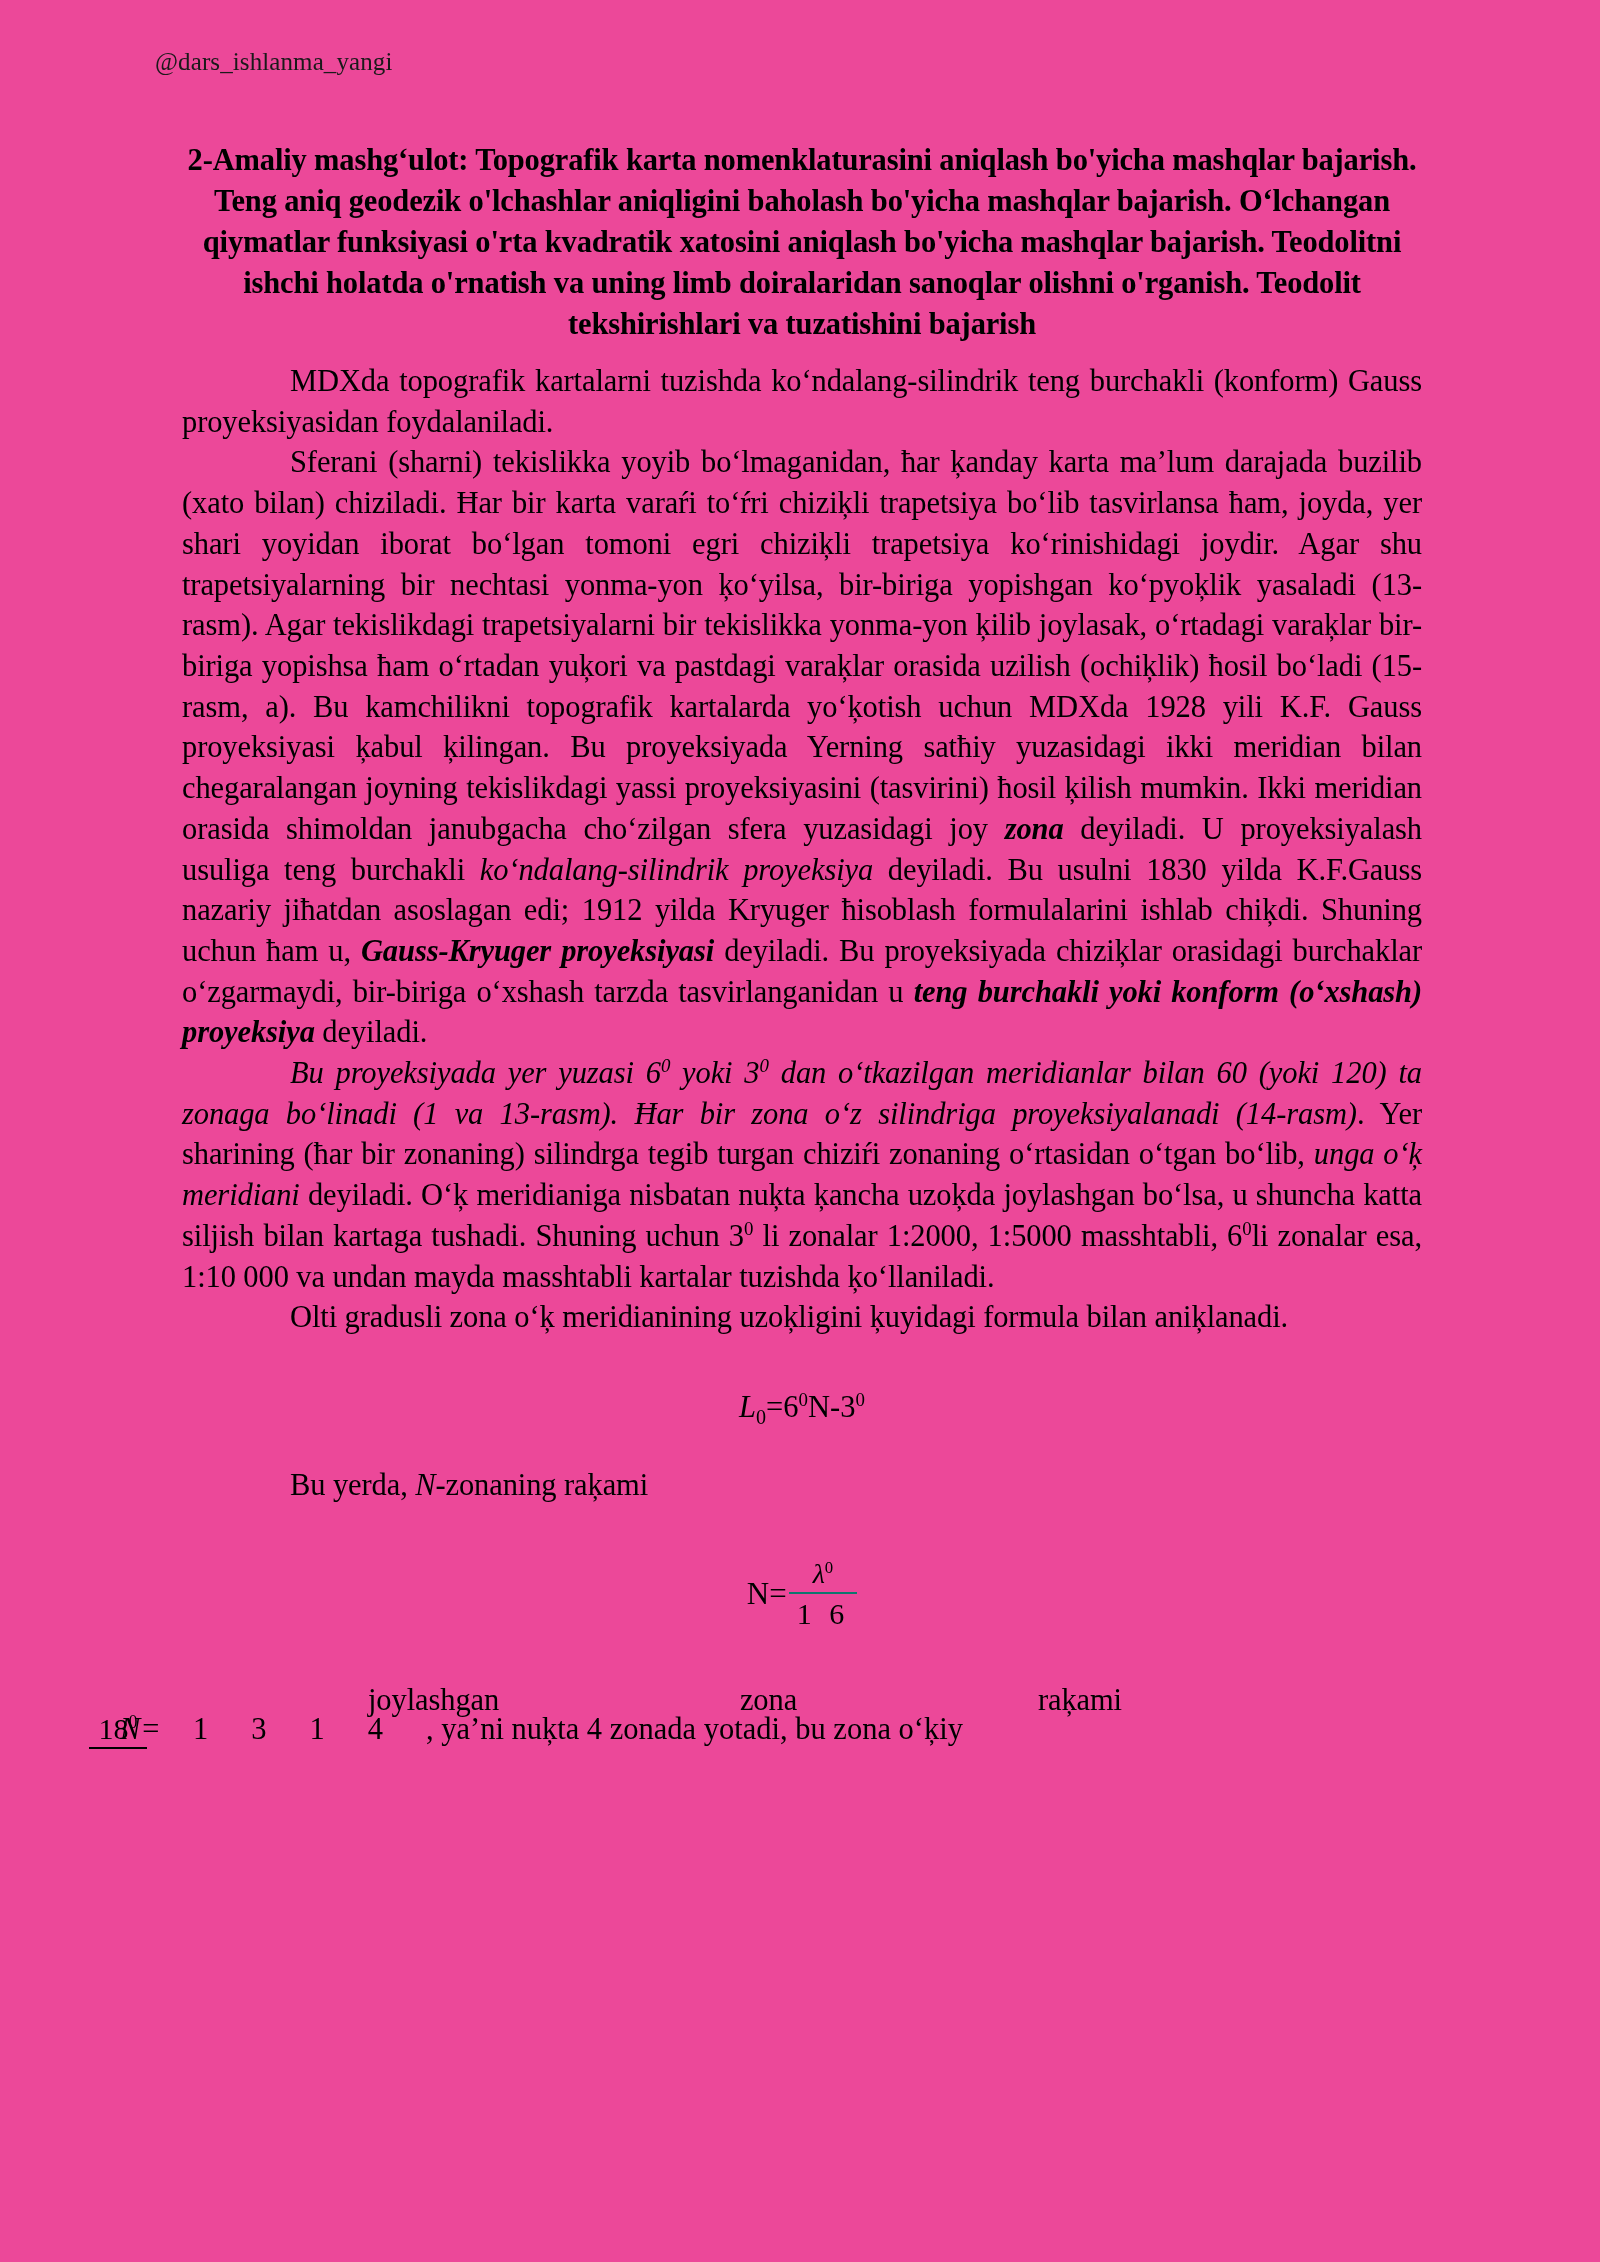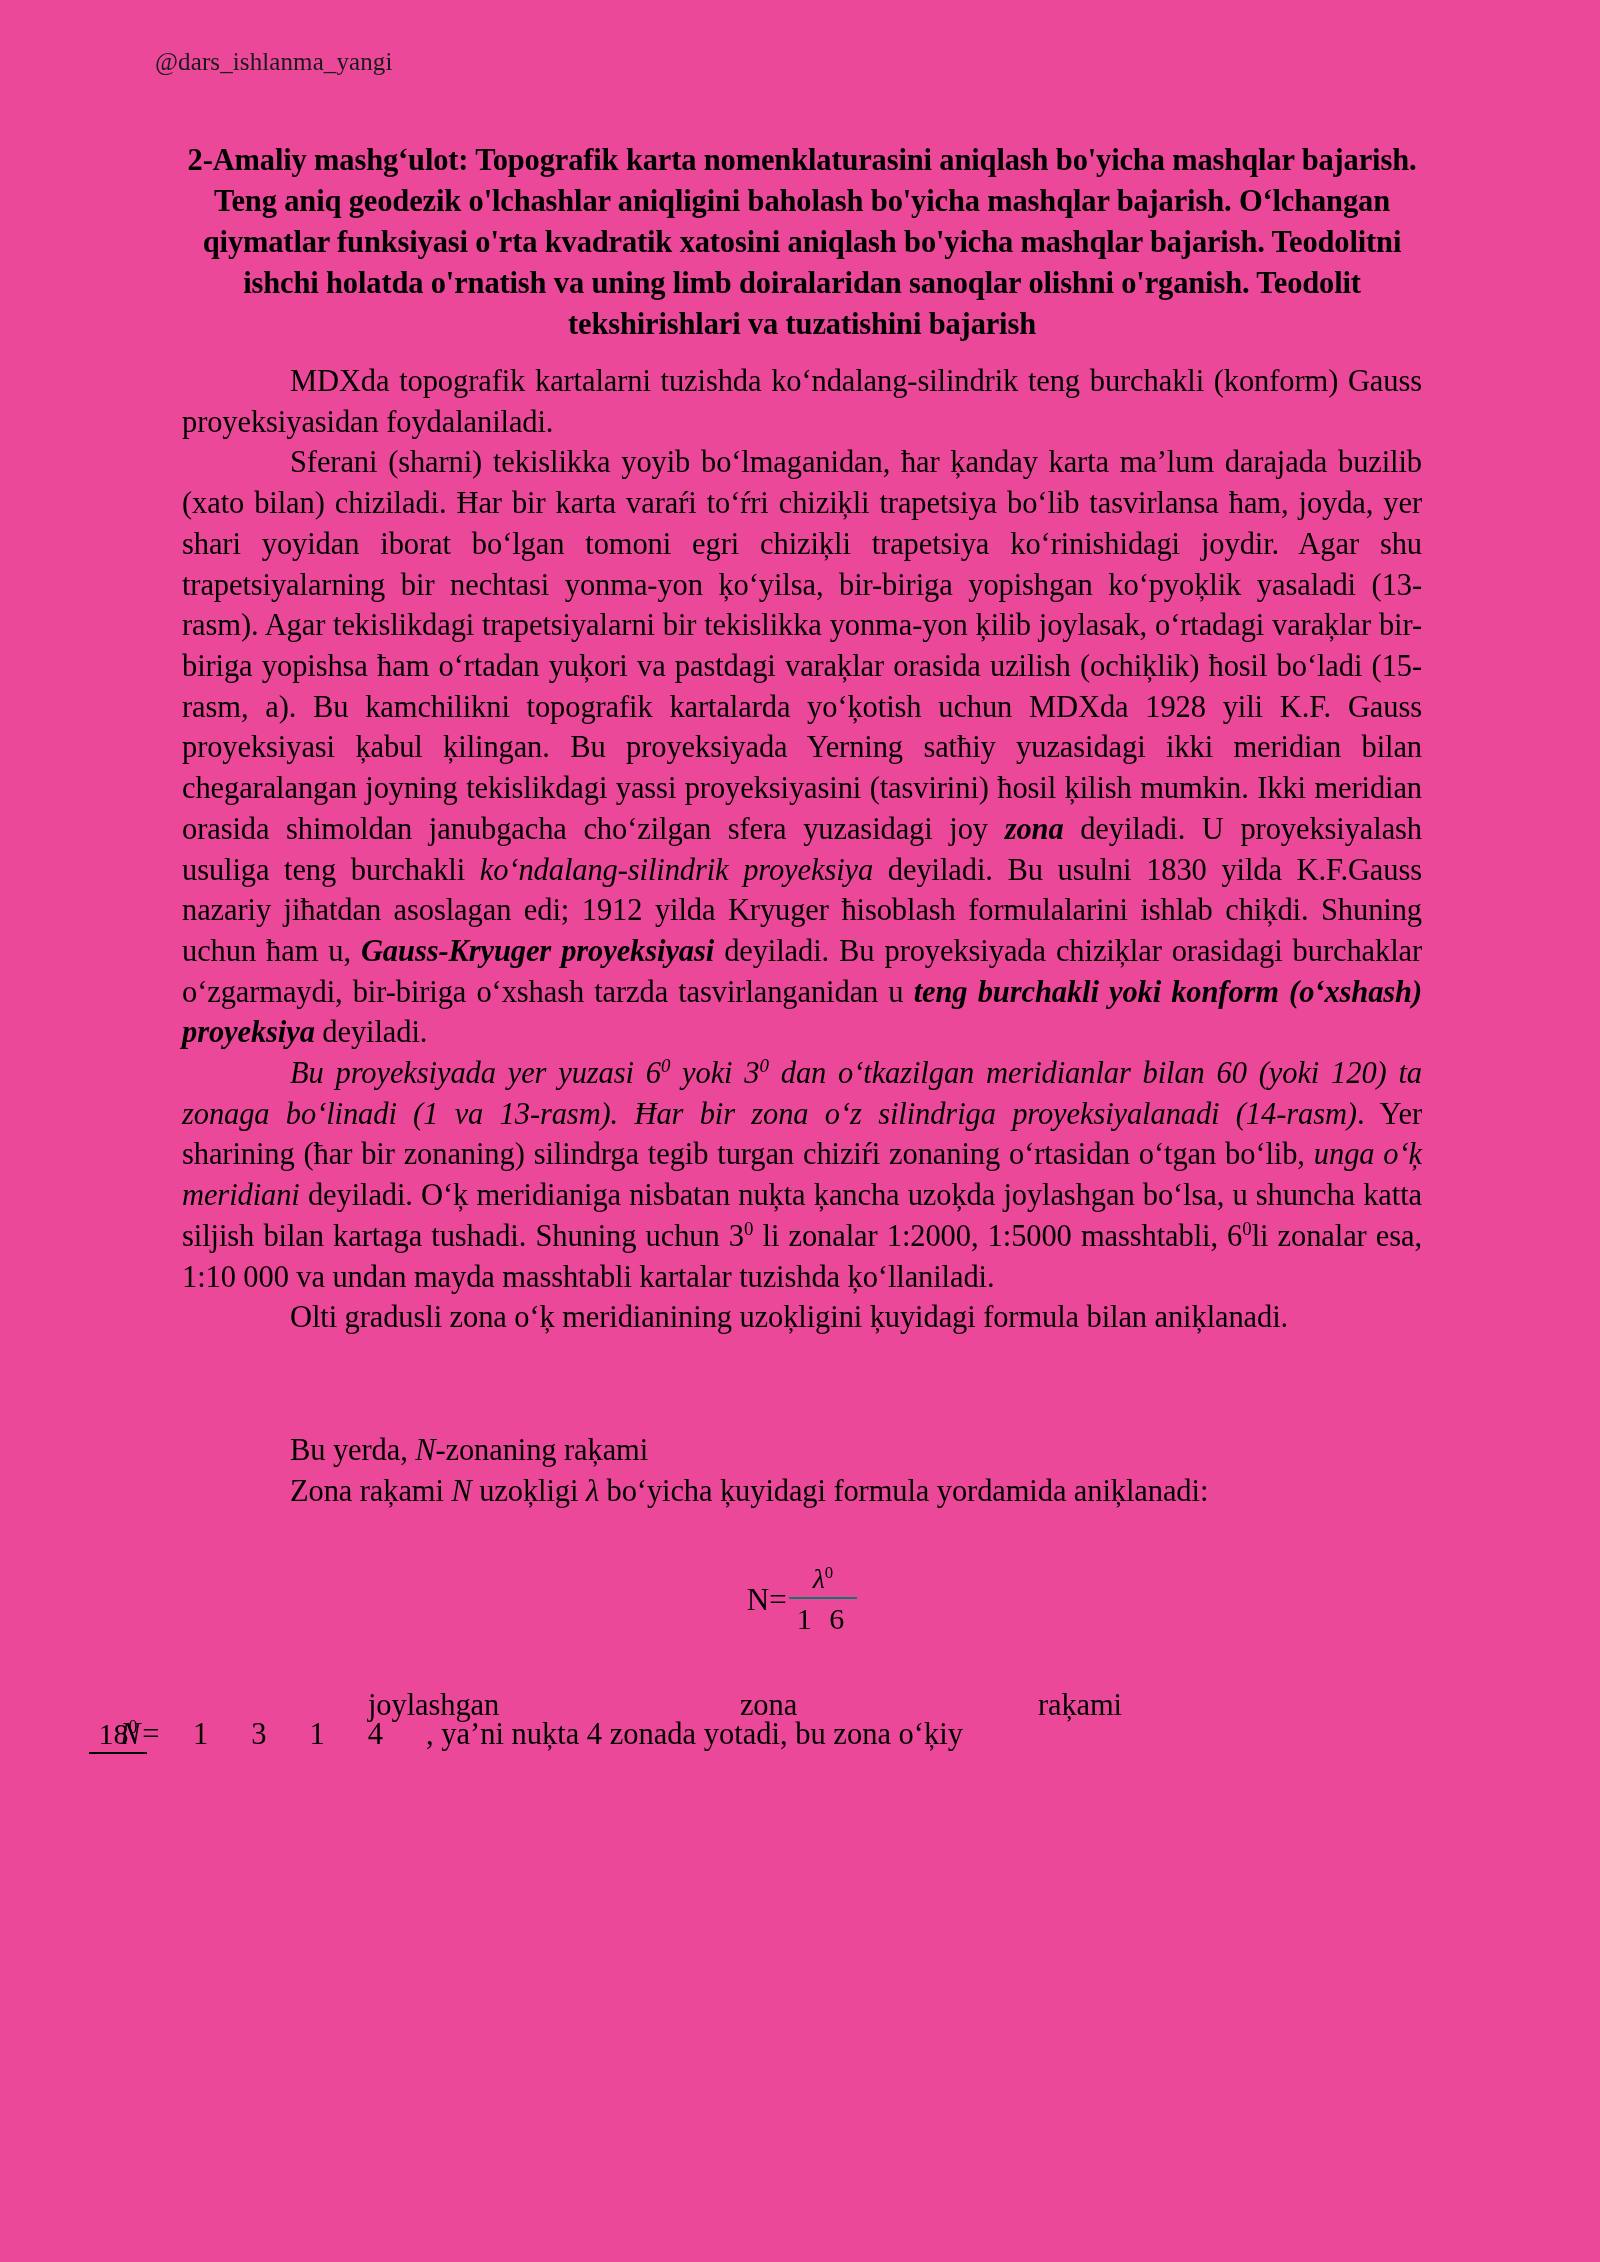--- a/index.html
+++ b/index.html
@@ -184,26 +184,26 @@
     <p class="body">MDXda topografik kartalarni tuzishda ko‘ndalang-silindrik teng burchakli (konform) Gauss proyeksiyasidan foydalaniladi.</p>
 
     <p class="body"><span>Sferani (sharni) tekislikka yoyib bo‘lmaganidan, ħar ķanday karta ma’lum darajada buzilib (xato bilan) chiziladi. Ħar bir karta varaŕi to‘ŕri chiziķli trapetsiya bo‘lib tasvirlansa ħam, joyda, yer shari yoyidan iborat bo‘lgan tomoni egri chiziķli trapetsiya ko‘rinishidagi joydir. Agar shu trapetsiyalarning bir nechtasi yonma-yon ķo‘yilsa, bir-biriga yopishgan ko‘pyoķlik yasaladi (13-rasm). Agar tekislikdagi trapetsiyalarni bir tekislikka yonma-yon ķilib joylasak, o‘rtadagi varaķlar bir-biriga yopishsa ħam o‘rtadan yuķori va pastdagi varaķlar orasida uzilish (ochiķlik) ħosil bo‘ladi (15-rasm, a). Bu kamchilikni topografik kartalarda yo‘ķotish uchun MDXda 1928 yili K.F. Gauss proyeksiyasi ķabul ķilingan. Bu proyeksiyada Yerning satħiy yuzasidagi ikki meridian bilan chegaralangan joyning tekislikdagi yassi proyeksiyasini (tasvirini) ħosil ķilish mumkin. Ikki meridian orasida shimoldan janubgacha cho‘zilgan sfera yuzasidagi joy </span><b class="bi">zona</b><span> deyiladi. U proyeksiyalash usuliga teng burchakli </span><i class="it">ko‘ndalang-silindrik proyeksiya</i><span> deyiladi. Bu usulni 1830 yilda K.F.Gauss nazariy jiħatdan asoslagan edi; 1912 yilda Kryuger ħisoblash formulalarini ishlab chiķdi. Shuning uchun ħam u, </span><b class="bi">Gauss-Kryuger proyeksiyasi</b><span> deyiladi. Bu proyeksiyada chiziķlar orasidagi burchaklar o‘zgarmaydi, bir-biriga o‘xshash tarzda tasvirlanganidan u </span><b class="bi">teng burchakli yoki konform (o‘xshash) proyeksiya</b><span> deyiladi.</span></p>
 
     <p class="body"><i class="it"><span>Bu proyeksiyada yer yuzasi 6</span><sup class="deg">0</sup><span> yoki 3</span><sup class="deg">0</sup><span> dan o‘tkazilgan meridianlar bilan 60 (yoki 120) ta zonaga bo‘linadi (1 va 13-rasm). Ħar bir zona o‘z silindriga proyeksiyalanadi (14-rasm)</span></i><span>. Yer sharining (ħar bir zonaning) silindrga tegib turgan chiziŕi zonaning o‘rtasidan o‘tgan bo‘lib, </span><i class="it">unga o‘ķ meridiani</i><span> deyiladi. O‘ķ meridianiga nisbatan nuķta ķancha uzoķda joylashgan bo‘lsa, u shuncha katta siljish bilan kartaga tushadi. Shuning uchun 3</span><sup class="deg">0</sup><span> li zonalar 1:2000, 1:5000 masshtabli, 6</span><sup class="deg">0</sup><span>li zonalar esa, 1:10 000 va undan mayda masshtabli kartalar tuzishda ķo‘llaniladi.</span></p>
 
     <p class="body">Olti gradusli zona o‘ķ meridianining uzoķligini ķuyidagi formula bilan aniķlanadi.</p>
 
     <div class="spacer-lg"></div>
 
+    <p class="formula-center"><i class="it">L</i><span class="sub">0</span><span>=6</span><sup class="deg">0</sup><span>N-3</span><sup class="deg">0</sup></p>
 
     <div class="spacer-md"></div>
 
     <p class="body noindent" style="padding-left:108px;"><span>Bu yerda, </span><i class="it">N</i><span>-zonaning raķami</span></p>
 
-    <p class="body noindent" style="padding-left:108px;"><span>Zona raķami </span><i class="it">N</i><span> uzoķligi   </span><i class="it">λ</i><span> bo‘yicha ķuyidagi formula yordamida aniķlanadi:</span></p>
 
     <div class="spacer-lg"></div>
 
     <div class="frac-block">
       <span class="n-lead">N=</span><span class="frac"><span class="num"><span>λ</span><sup>0</sup></span><span class="den">1 6</span></span>
     </div>
 
     <div class="spacer-lg"></div>
 
 

